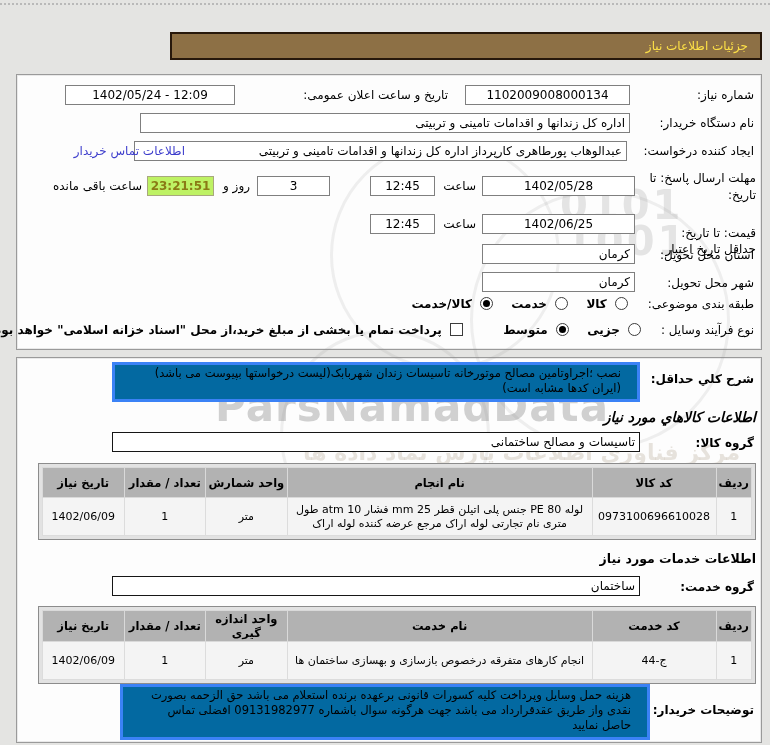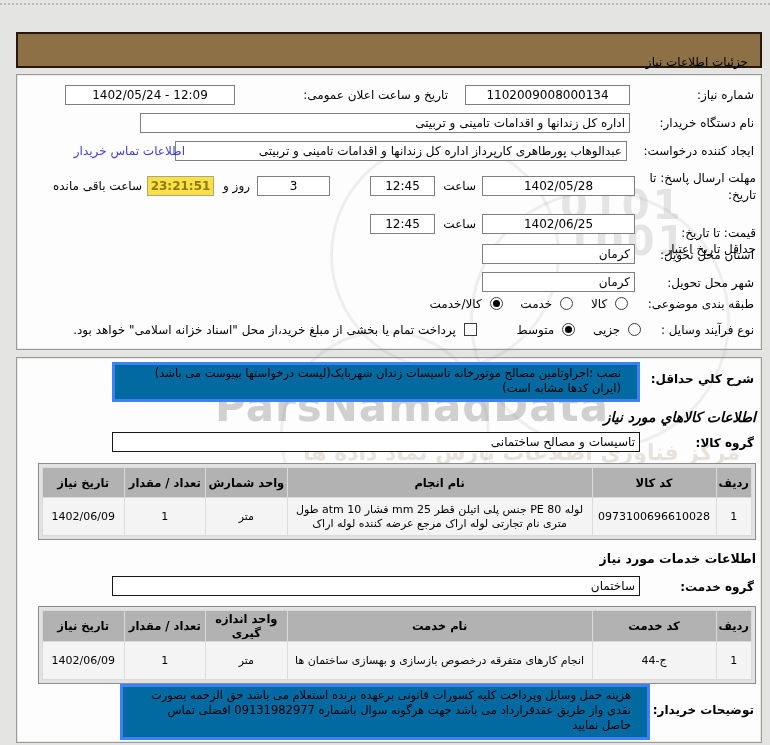--- a/index.html
+++ b/index.html
@@ -8,23 +8,23 @@
     position:relative;
     background:#e4e4e2;
     font-family:"DejaVu Sans", sans-serif;
     font-size:12px; color:#000;
     direction:rtl;
   }
   .abs { position:absolute; }
   .dotline { top:3px; left:0; width:770px; border-top:2px dotted #b9b9b9; }
 
   .titlebar {
-    top:32px; right:8px; width:746px; height:28px;
+    top:32px; right:8px; width:592px; height:28px;
     background:#8d7045; border:2px solid #27180b;
-    color:#000000; line-height:24px; padding:16px 12px;
+    color:#fde047; line-height:24px; padding:0 12px;
     text-align:right; z-index:3;
   }
 
   .panel { background:#fdfdfd; border:1px solid #9a9a9a; box-shadow: inset 0 0 0 1px #e9e9e9; z-index:1; }
   .panel1 { top:74px; right:8px; width:746px; height:276px; }
   .panel2 { top:357px; right:8px; width:746px; height:386px; }
 
   
   .wm { z-index:2; pointer-events:none; white-space:nowrap; }
   .wm-circle { border:3px solid rgba(140,140,140,0.13); border-radius:50%; }
@@ -39,33 +39,33 @@
   .bold { font-weight:bold; }
 
   .field {
     z-index:4; height:20px; background:#fff;
     border:1px solid #7f7f7f; font-size:12px;
     line-height:18px; padding:0 4px; overflow:hidden; white-space:nowrap;
   }
   .ctr { text-align:center; direction:ltr; }
   .darkb { border:1px solid #161616; }
   .yellowbox {
-    z-index:4; height:20px; width:67px; background:#fde047;
+    z-index:4; height:20px; width:67px; background:#bef264;
     border:1px solid #a8a87e; color:#8a7a15; font-weight:bold;
     text-align:center; line-height:18px; direction:ltr;margin-left:17px;
   }
   .link { z-index:4; color:#3d3dcc; white-space:nowrap; cursor:pointer; }
 
   .radio { display:inline-block; width:13px; height:13px; border-radius:50%;
     border:1px solid #3c3c3c; background:#fff; vertical-align:-2px; }
   .radio.sel::after { content:""; display:block; width:7px; height:7px; margin:2px; border-radius:50%; background:#000; }
   .checkbox { display:inline-block; width:13px; height:13px;
     border:1px solid #3c3c3c; background:#fff; vertical-align:-2px; }
   .optrow { z-index:4; white-space:nowrap; }
-  .optrow .opt { margin-left:14px; }
+  .optrow .opt { margin-left:14px;font-weight:bold; }
   .optrow .opt > span + span { margin-right:4px; }
 
   .tarea {
     z-index:4; background:#0369a1; border:3px solid #3b82f6;
     font-size:11.5px; line-height:15px; padding:1px 16px;
     text-align:right; overflow:hidden;
   }
 
   .table-wrap { z-index:4; background:#e2e2e2; border:1px solid #8c8c8c; padding:3px; }
   table { width:100%; border-collapse:collapse; table-layout:fixed; }
@@ -96,21 +96,21 @@
 
 <div class="abs lbl" style="top:88px; right:16px;">شماره نیاز:</div>
 <div class="abs field ctr" style="top:85px; right:140px; width:165px;">1102009008000134</div>
 <div class="abs lbl" style="top:88px; right:322px;">تاریخ و ساعت اعلان عمومی:</div>
 <div class="abs field ctr" style="top:85px; right:535px; width:170px;">1402/05/24 - 12:09</div>
 
 <div class="abs lbl" style="top:116px; right:16px;">نام دستگاه خریدار:</div>
 <div class="abs field" style="top:113px; right:140px; width:490px;">اداره کل زندانها و اقدامات تامینی و تربیتی</div>
 
 <div class="abs lbl" style="top:144px; right:16px;">ایجاد کننده درخواست:</div>
-<div class="abs field" style="top:141px; right:143px; width:452px;">عبدالوهاب پورطاهری کارپرداز اداره کل زندانها و اقدامات تامینی و تربیتی</div>
+<div class="abs field" style="top:141px; right:143px; width:493px;">عبدالوهاب پورطاهری کارپرداز اداره کل زندانها و اقدامات تامینی و تربیتی</div>
 <div class="abs link" style="top:144px; right:585px;">اطلاعات تماس خریدار</div>
 
 <div class="abs lbl2" style="top:170px; right:14px;">مهلت ارسال پاسخ: تا</div>
 <div class="abs lbl2" style="top:187px; right:14px;">تاریخ:</div>
 <div class="abs field ctr" style="top:176px; right:135px; width:153px;">1402/05/28</div>
 <div class="abs lbl" style="top:179px; right:294px;">ساعت</div>
 <div class="abs field ctr" style="top:176px; right:335px; width:65px;">12:45</div>
 <div class="abs field ctr" style="top:176px; right:440px; width:73px;">3</div>
 <div class="abs lbl" style="top:179px; right:520px;">روز و</div>
 <div class="abs yellowbox" style="top:176px; right:556px;">23:21:51</div>

